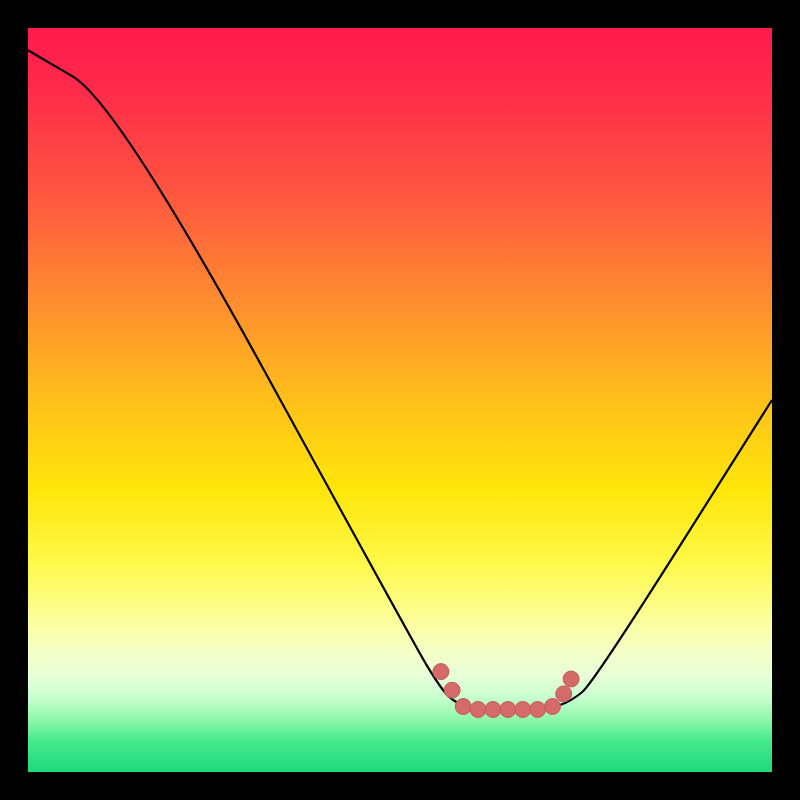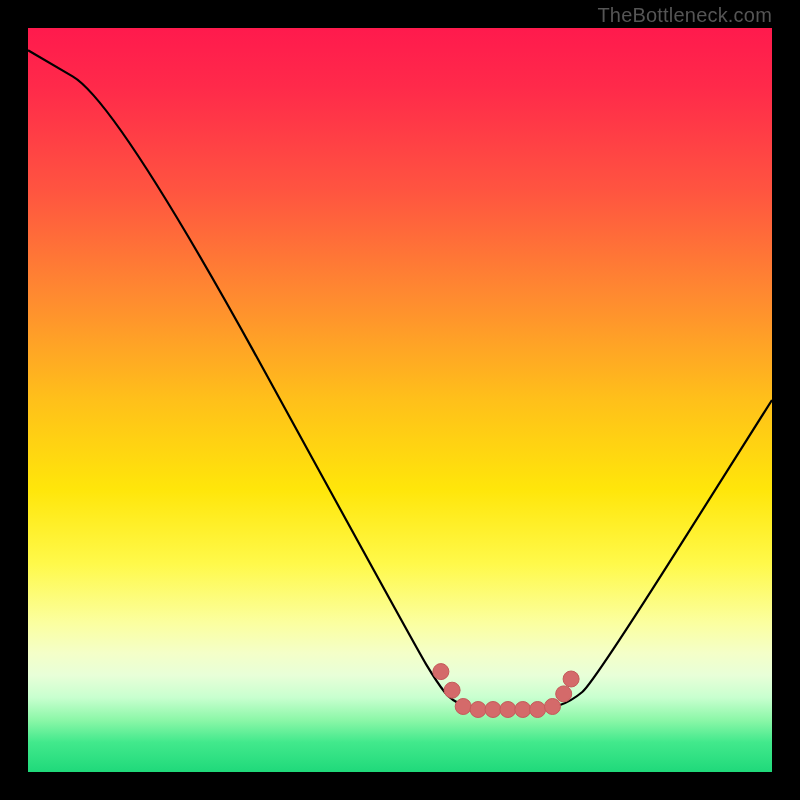--- a/index.html
+++ b/index.html
@@ -76,14 +76,13 @@
           <circle cx="465.0" cy="681.5" r="8" fill="#d46a6a" stroke="#c45a5a" stroke-width="1"></circle>
           <circle cx="479.9" cy="681.5" r="8" fill="#d46a6a" stroke="#c45a5a" stroke-width="1"></circle>
           <circle cx="494.8" cy="681.5" r="8" fill="#d46a6a" stroke="#c45a5a" stroke-width="1"></circle>
           <circle cx="509.6" cy="681.5" r="8" fill="#d46a6a" stroke="#c45a5a" stroke-width="1"></circle>
           <circle cx="524.5" cy="678.5" r="8" fill="#d46a6a" stroke="#c45a5a" stroke-width="1"></circle>
           <circle cx="535.7" cy="665.9" r="8" fill="#d46a6a" stroke="#c45a5a" stroke-width="1"></circle>
           <circle cx="543.1" cy="651.0" r="8" fill="#d46a6a" stroke="#c45a5a" stroke-width="1"></circle>
         </g>
     </svg>
   </div>
-  <div class="attribution">TheBottleneck.com</div>
 </div>
 
 </body></html>

